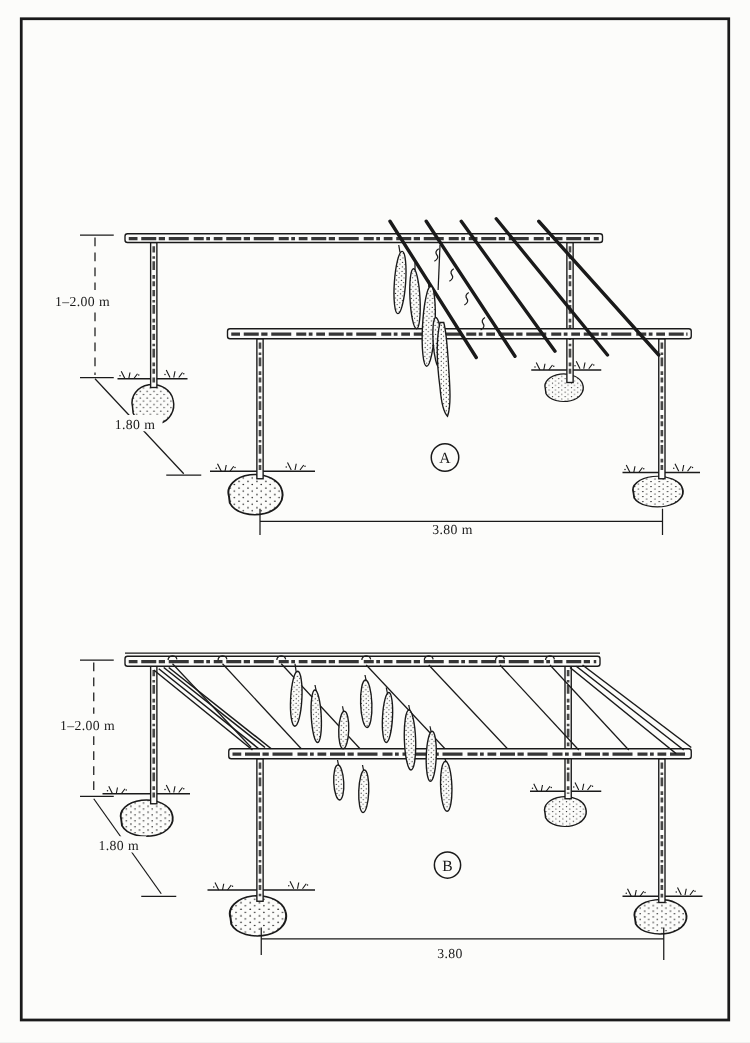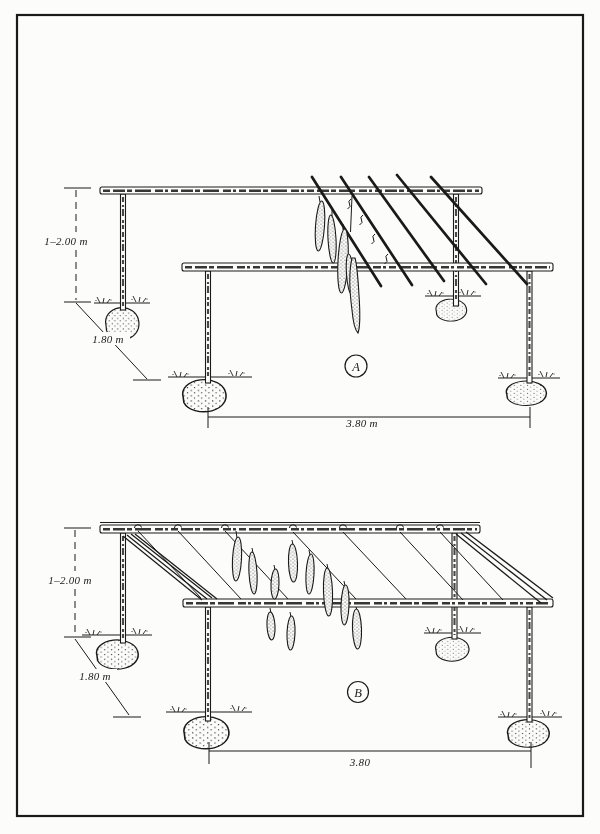--- a/index.html
+++ b/index.html
@@ -1,20 +1,19 @@
 <!DOCTYPE html>
 <html><head>
 <meta charset="utf-8">
 <style>
   html,body{margin:0;padding:0;background:#e8e8e6;}
   .sheet{
     position:relative;width:600px;height:834px;margin:0 auto;
     background:#fcfcfa;overflow:hidden;
     font-family:"Liberation Serif", serif;
-    font-style:italic;
   }
   svg{display:block;}
   .wood{fill:#fcfcfa;stroke:#1a1a1a;stroke-width:1.1;}
   .grain{stroke:#1a1a1a;stroke-width:2.6;stroke-dasharray:7 3 12 2 5 3 16 4 8 2 3 3;opacity:.88;fill:none;}
   .grainv{stroke:#1a1a1a;stroke-width:2.1;stroke-dasharray:5 3 2 2 7 4 3 2 4 3;opacity:.8;fill:none;}
   .pole{stroke:#1a1a1a;stroke-width:2.7;stroke-linecap:round;}
   .string{stroke:#1a1a1a;stroke-width:1;fill:none;}
   .bundle{stroke:#1a1a1a;stroke-width:1.25;fill:none;}
   .dim{stroke:#1a1a1a;stroke-width:1;fill:none;}
   .dimdash{stroke:#1a1a1a;stroke-width:1;stroke-dasharray:7 5;fill:none;}

